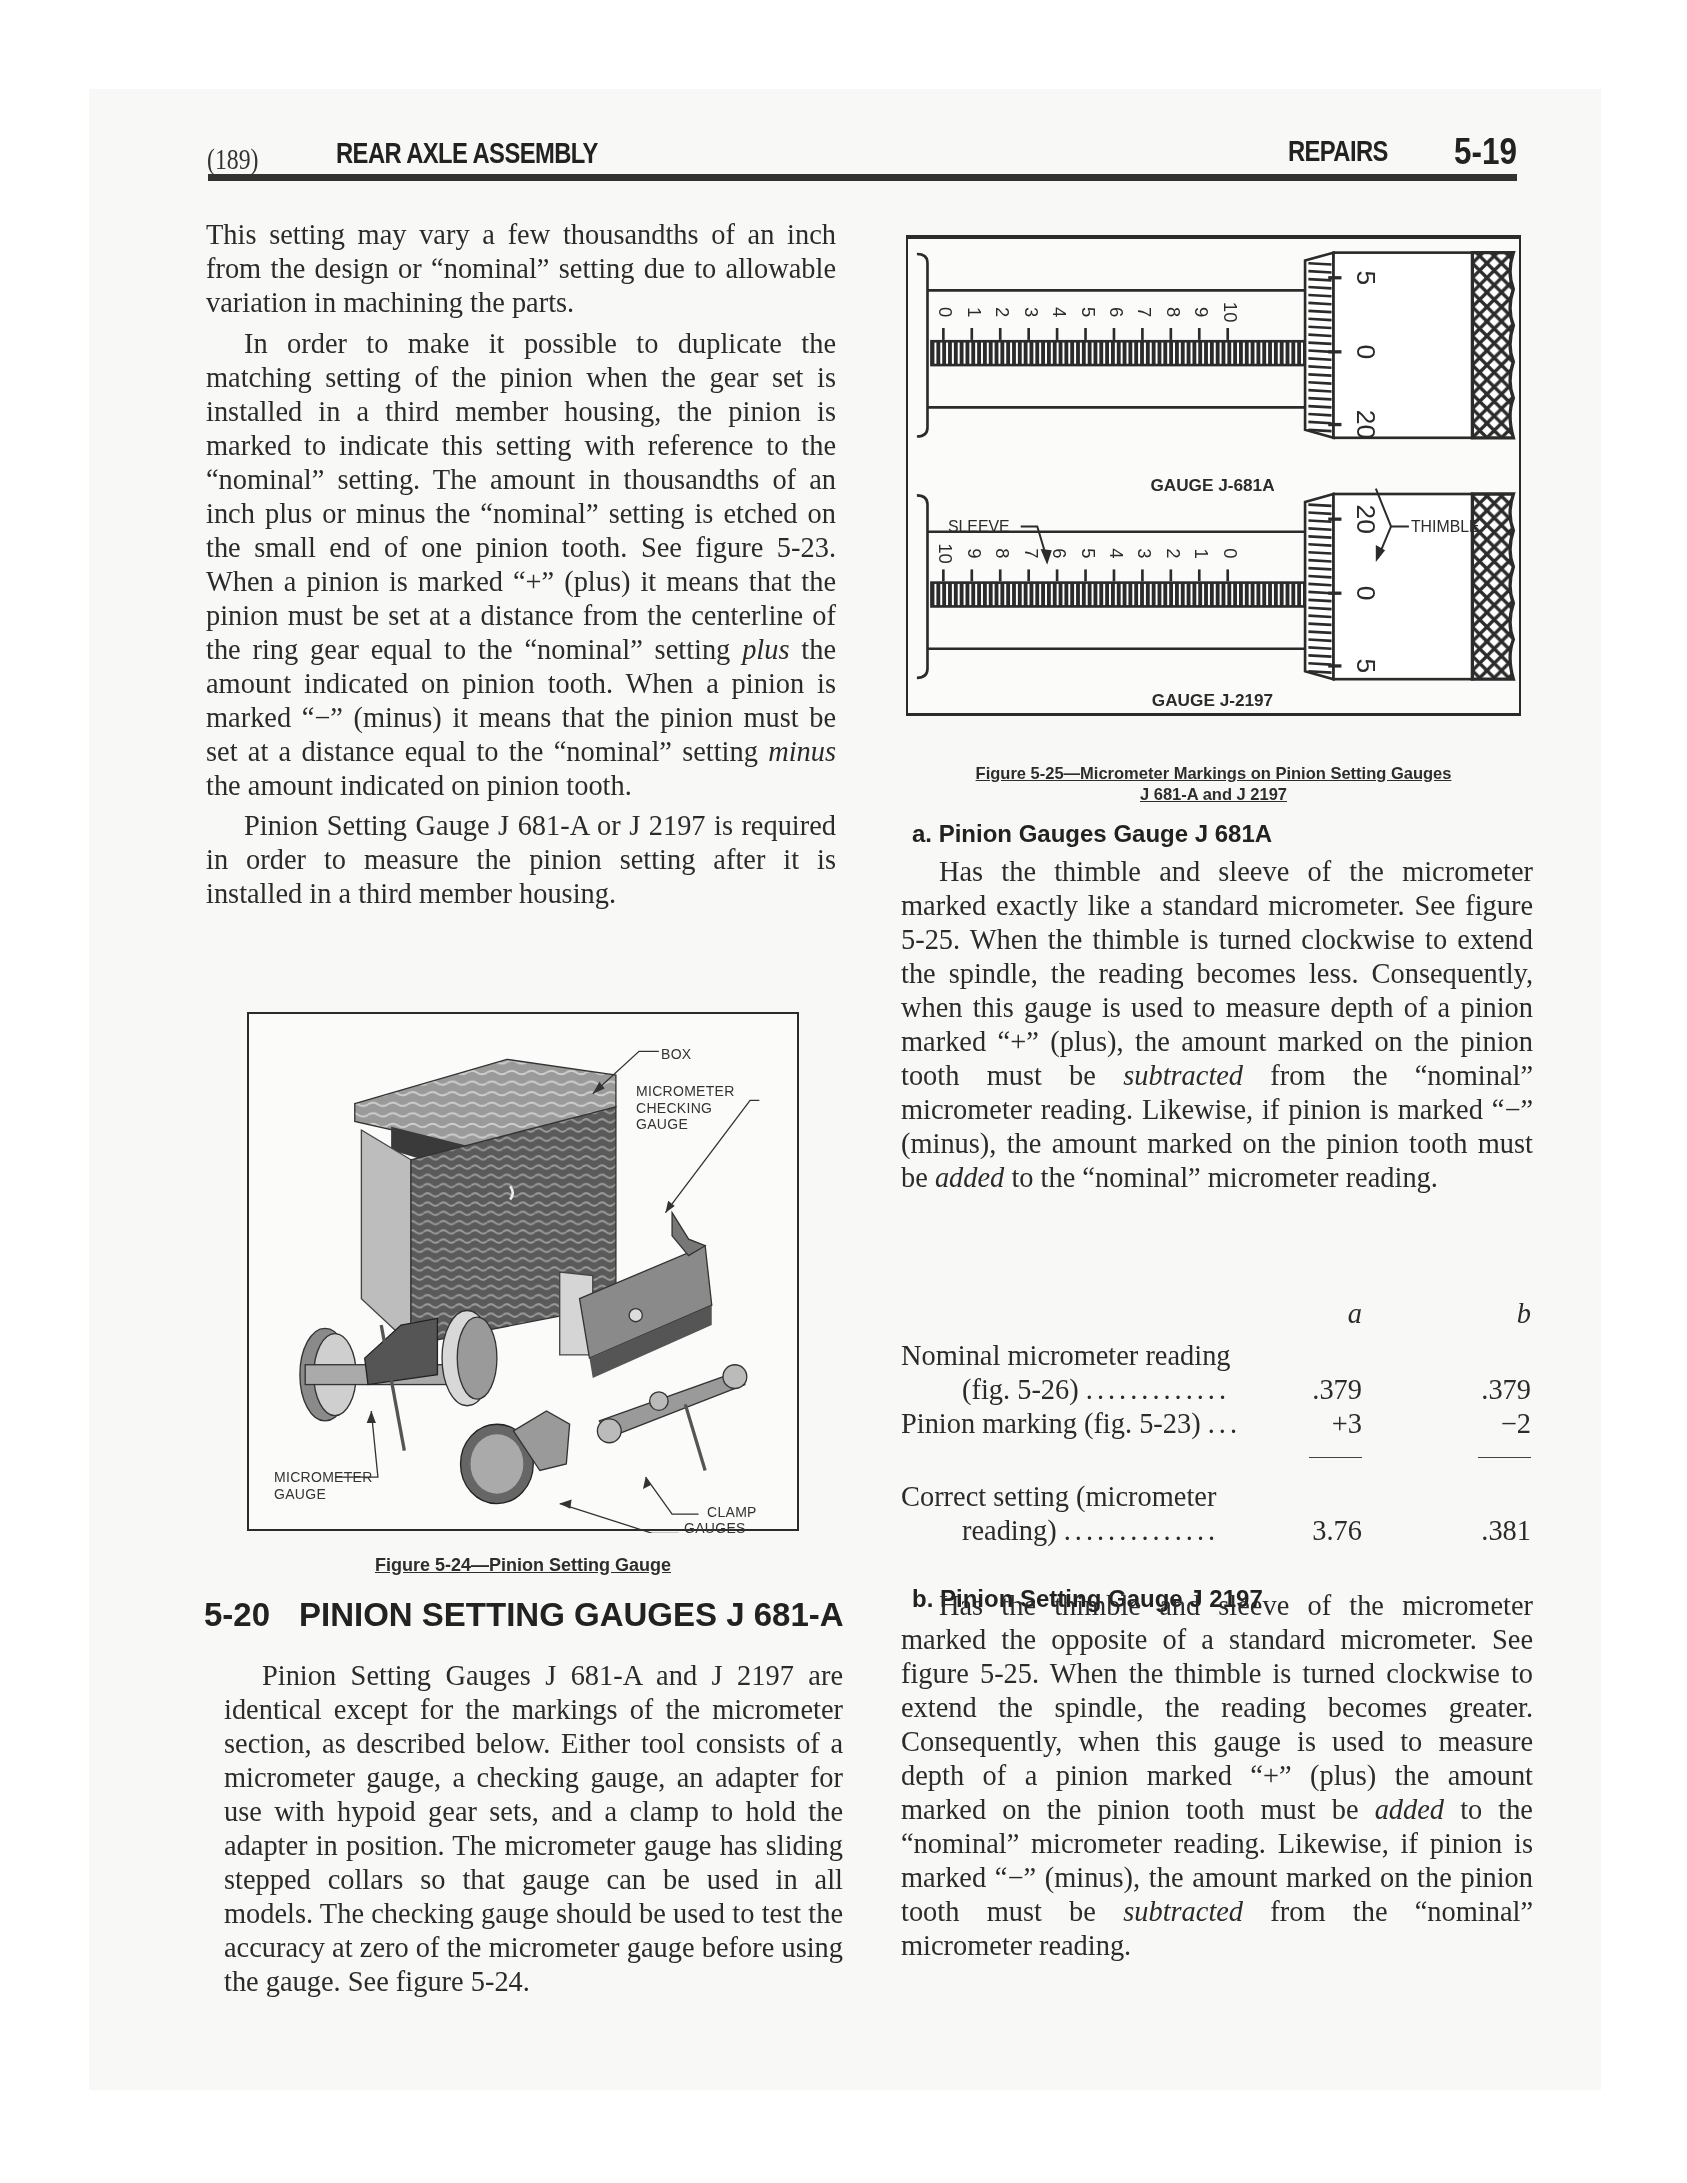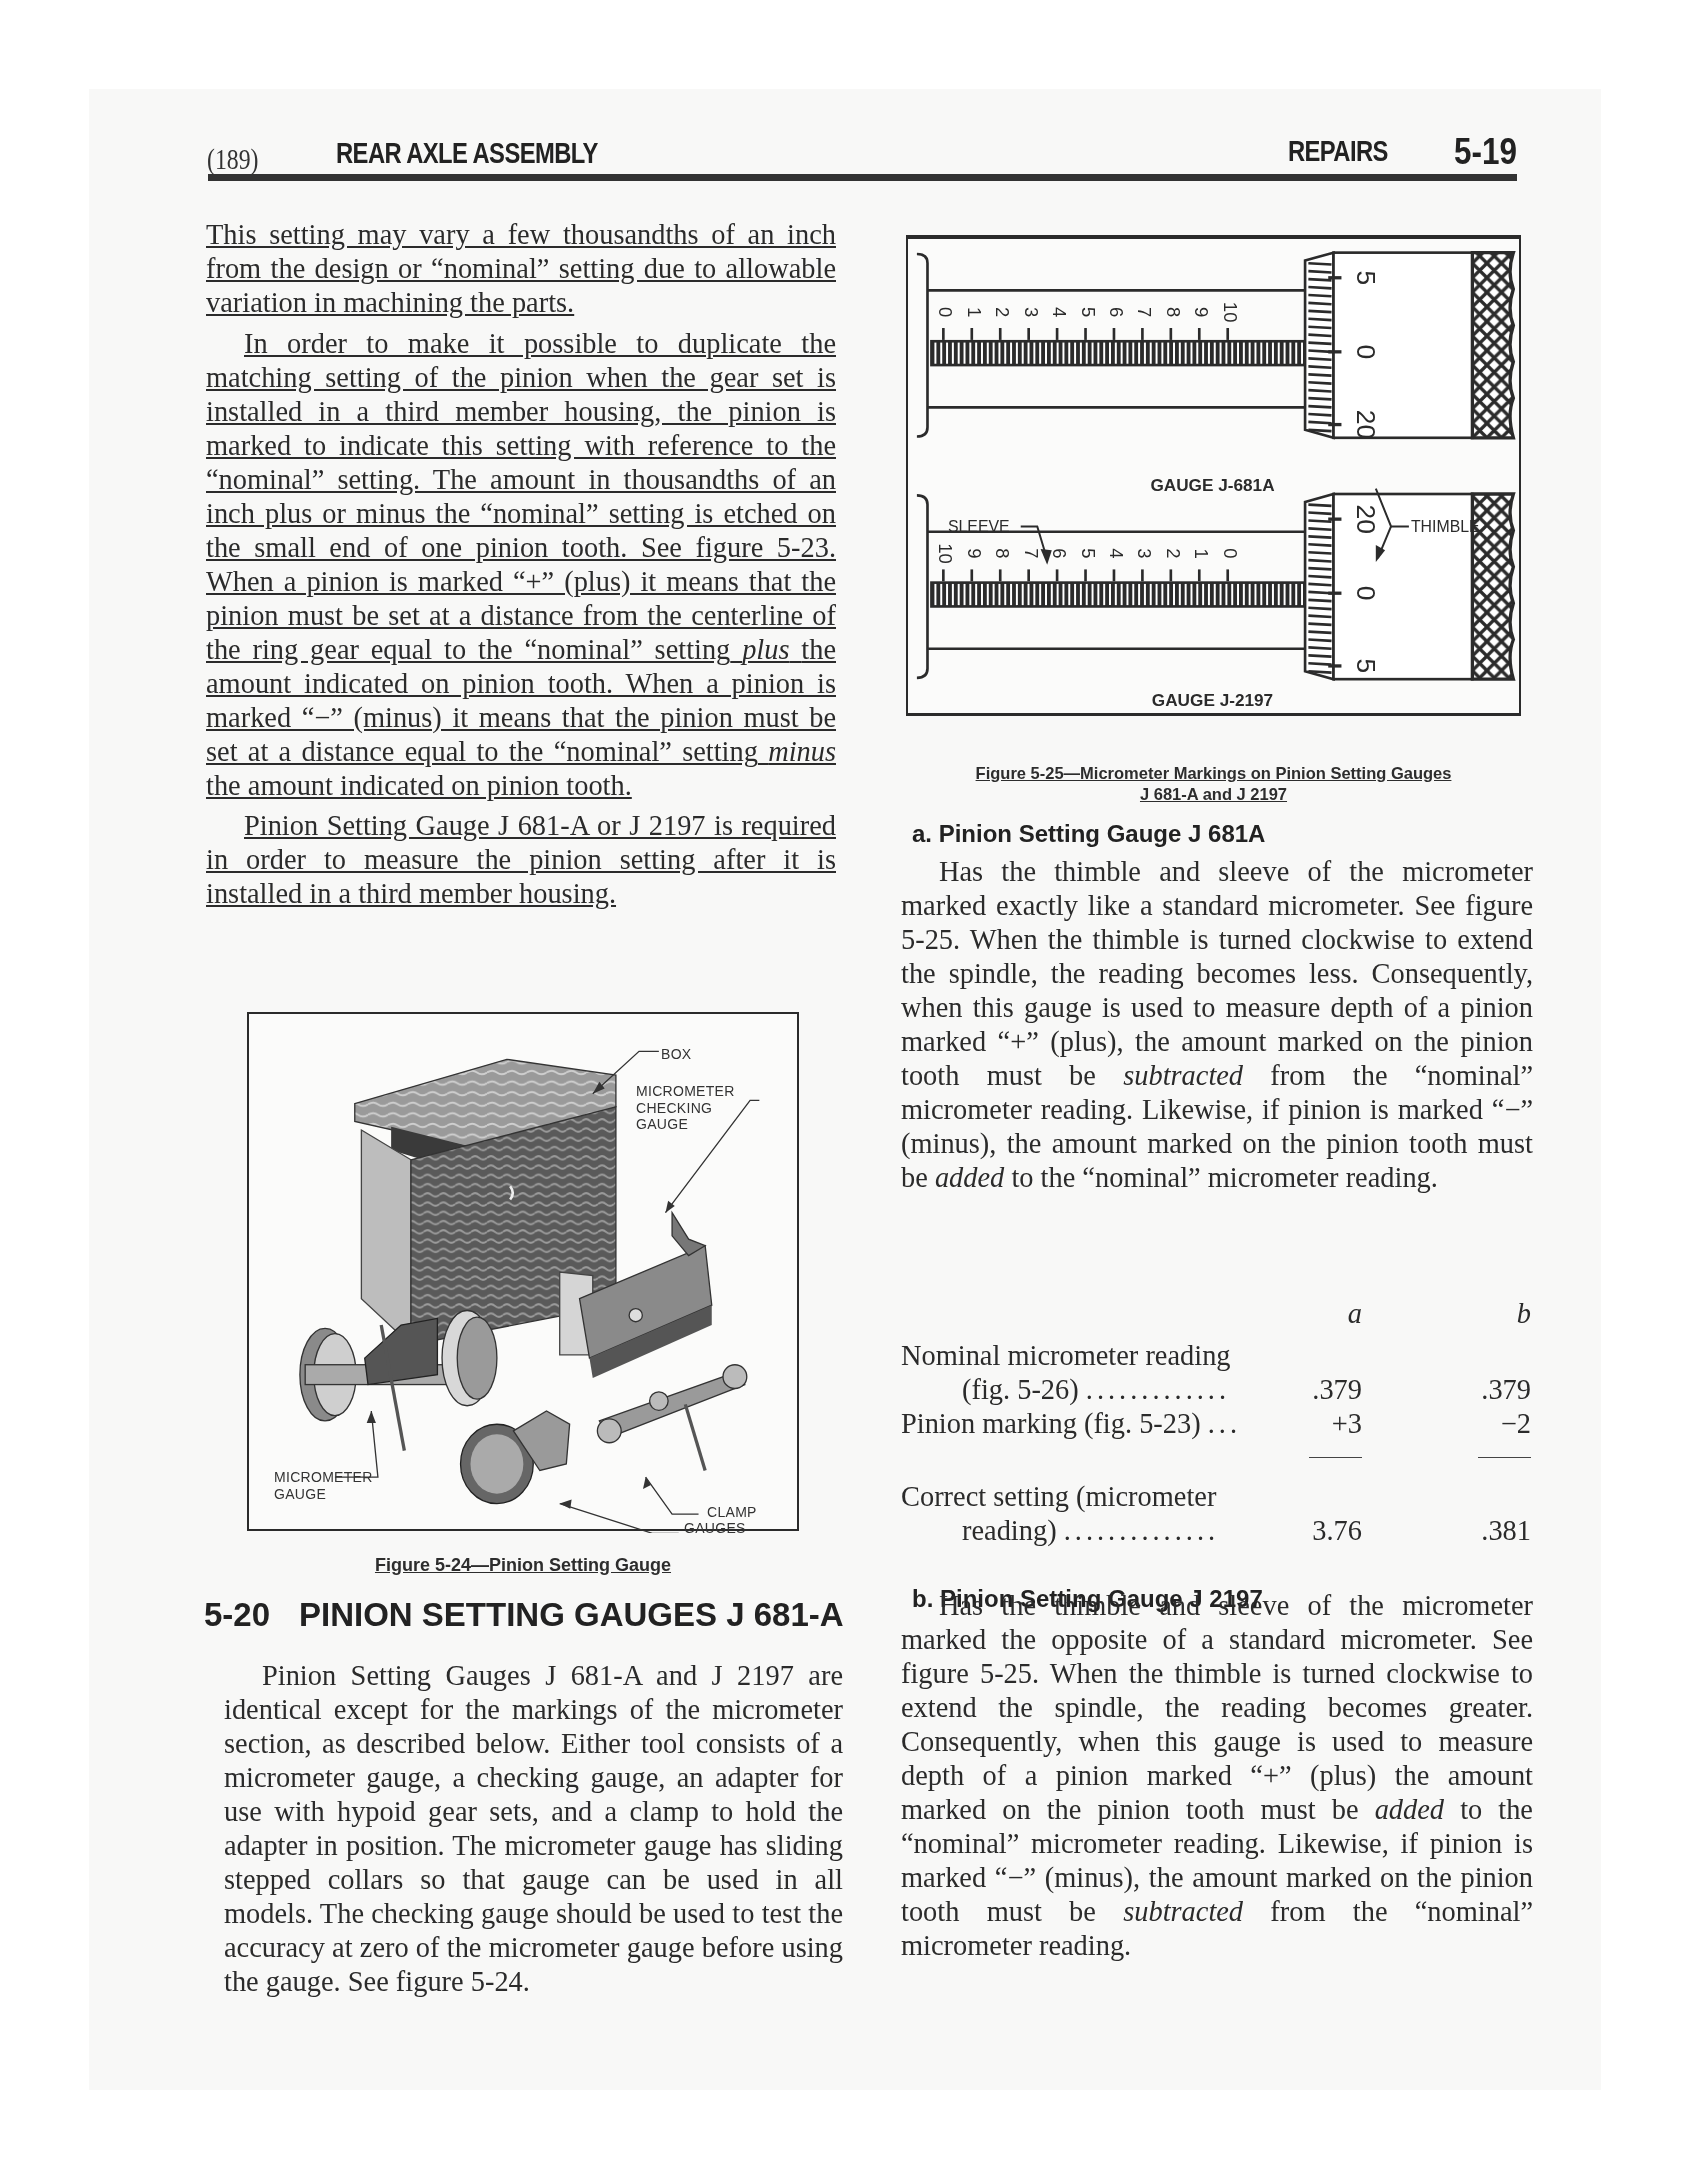--- a/index.html
+++ b/index.html
@@ -18,21 +18,21 @@
   .hdr .pg { position: absolute; left: 0; top: 6.6px; font-family: "Liberation Serif", serif; font-size: 29px; color: #333; transform: scaleX(0.82); transform-origin: left; }
   .hdr .title { position: absolute; left: 129px; top: 1.3px; font-family: "Liberation Sans", "DejaVu Sans", sans-serif; font-weight: bold; font-size: 29px; letter-spacing: -0.7px; transform: scaleX(0.82); transform-origin: left; color: #222; }
   .hdr .sect { position: absolute; right: 129px; top: -1.3px; font-family: "Liberation Sans", sans-serif; font-weight: bold; font-size: 29px; letter-spacing: -0.7px; transform: scaleX(0.82); transform-origin: right; color: #222; }
   .hdr .num { position: absolute; right: 0; top: -5.3px; font-family: "Liberation Sans", sans-serif; font-weight: bold; font-size: 37px; transform: scaleX(0.85); transform-origin: right; color: #222; }
   .rule { position: absolute; left: 208px; top: 174px; width: 1309px; height: 6.6px; background: #333; }
 
   
   .col { position: absolute; font-size: 28.4px; line-height: 34px; color: #2b2b2b; }
   .col p { margin: 0; text-align: justify; text-align-last: left; }
   .col p.ind { text-indent: 38px; }
-  .col-left { left: 206px; top: 218px; width: 630px; text-decoration: underline; }
+  .col-left { left: 206px; top: 218px; width: 630px; }
   .col-left2 { left: 224px; top: 1659px; width: 619px; }
   .col-right { left: 901px; top: 855px; width: 632px; }
   .col-right2 { left: 901px; top: 1589px; width: 632px; }
   .gap { height: 6.6px; }
   em { font-style: italic; }
 
   
   .fig24 { position: absolute; left: 247px; top: 1012px; width: 552px; height: 519px; border: 2.6px solid #2b2b2b; background: #fbfbfa; box-sizing: border-box; }
   .fig24 svg { position: absolute; left: 0; top: 0; }
   .cap { position: absolute; font-family: "Liberation Sans", "DejaVu Sans", sans-serif; font-weight: bold; color: #2d2d2d; text-align: center; text-decoration: underline; }
@@ -433,21 +433,21 @@
       <path d="M762 442 L735 442 L712 385+0" stroke="#2b2b2b" stroke-width="3" fill="none"></path>
       <path d="M735 442 L715 490" stroke="#2b2b2b" stroke-width="3" fill="none"></path>
       <polygon points="712,496 712,470 726,478" fill="#2b2b2b"></polygon>
     </svg>
 </div>
 <div class="cap cap25">
   <div>Figure 5-25—Micrometer Markings on Pinion Setting Gauges</div>
   <div>J 681-A and J 2197</div>
 </div>
 
-<div class="sub sub-a">a.  Pinion Setting Gauge J 681A</div>
+<div class="sub sub-a">a.  Pinion Gauges Gauge J 681A</div>
 <div class="col col-right">
   <p class="ind"><span>Has the thimble and sleeve of the micrometer marked exactly like a standard micrometer. See figure 5-25. When the thimble is turned clockwise to extend the spindle, the reading becomes less. Consequently, when this gauge is used to measure depth of a pinion marked “+” (plus), the amount marked on the pinion tooth must be</span> <em>subtracted</em> <span>from the “nominal” micrometer reading. Likewise, if pinion is marked “−” (minus), the amount marked on the pinion tooth must be</span> <em>added</em> <span>to the “nominal” micrometer reading.</span></p>
 </div>
 
 <div class="ex">
   <div class="row">
     <em class="ca">a</em>
     <em class="cb">b</em>
   </div>
   <div class="row" style="margin-top:8px">

